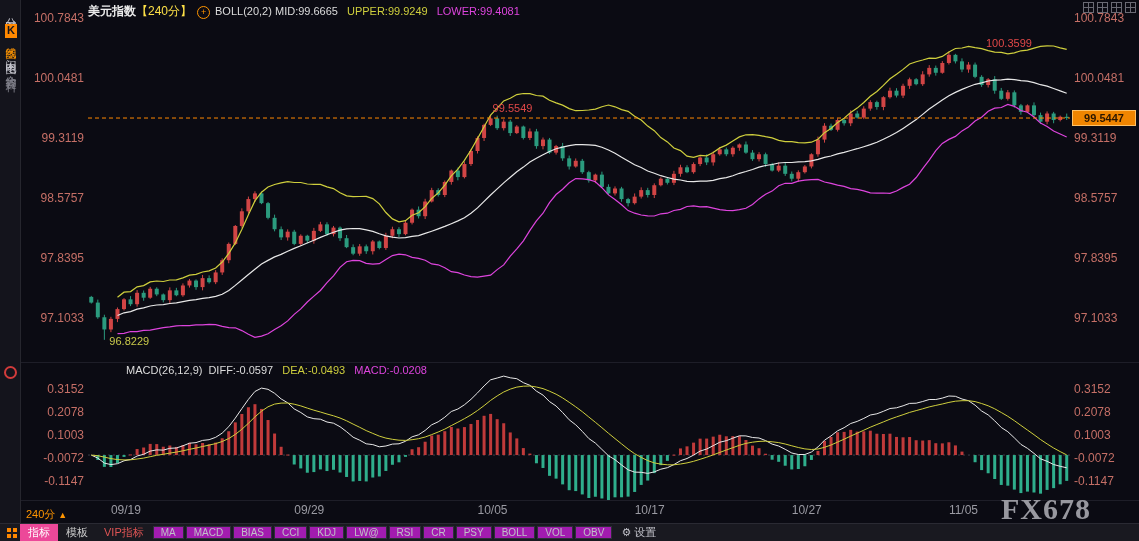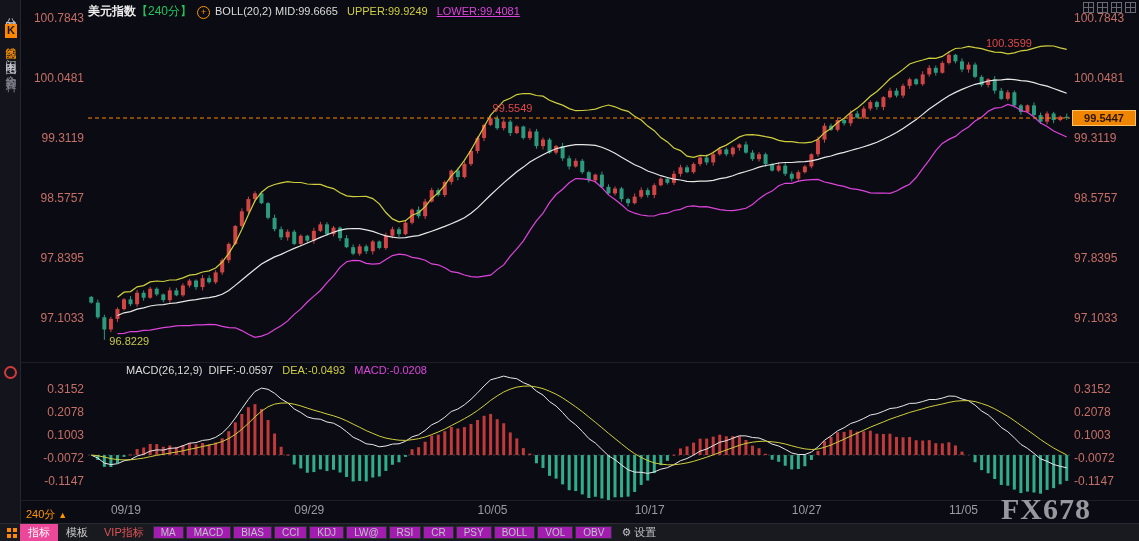--- a/index.html
+++ b/index.html
@@ -13,26 +13,26 @@
              margin:9px 0 0 3px;color:#c8c8d0;cursor:pointer;}
   .side-item.dim{color:#82828c;}
   .side-item.active{color:#ff9500;}
   .k-badge{background:#ff8800;color:#14141c;font-weight:bold;}
   .side-target{position:absolute;left:4px;top:366px;width:9px;height:9px;
                border:2px solid #d23b3b;border-radius:50%;}
 
   
   #topbar{position:absolute;left:88px;top:3px;height:14px;z-index:5;white-space:nowrap;}
   .t-title{color:#ececec;font-weight:bold;font-size:12px;}
-  .t-period{color:#22c55e;font-size:12px;}
+  .t-period{color:#fde047;font-size:12px;}
   .t-add{display:inline-block;width:11px;height:11px;line-height:10px;text-align:center;
          border:1px solid #ff9500;color:#ff9500;border-radius:50%;font-size:9px;margin:0 5px;}
   .t-boll{color:#dcdcdc;}
   .t-upper{color:#cfcf3d;margin-left:9px;}
-  .t-lower{color:#dd44dd;margin-left:9px;text-decoration:underline;}
+  .t-lower{color:#dd44dd;margin-left:9px;}
 
   #win-icons{position:absolute;right:3px;top:2px;z-index:6;}
   .wicon{display:inline-block;width:9px;height:9px;margin-left:3px;border:1px solid #6a6a74;
          background:linear-gradient(transparent 44%,#6a6a74 44% 56%,transparent 56%),
                     linear-gradient(90deg,transparent 44%,#6a6a74 44% 56%,transparent 56%);
          cursor:pointer;}
 
   
   #chart-svg{position:absolute;left:0;top:0;z-index:1;}
   #overlays{position:absolute;left:0;top:0;width:1139px;height:541px;z-index:4;pointer-events:none;}

